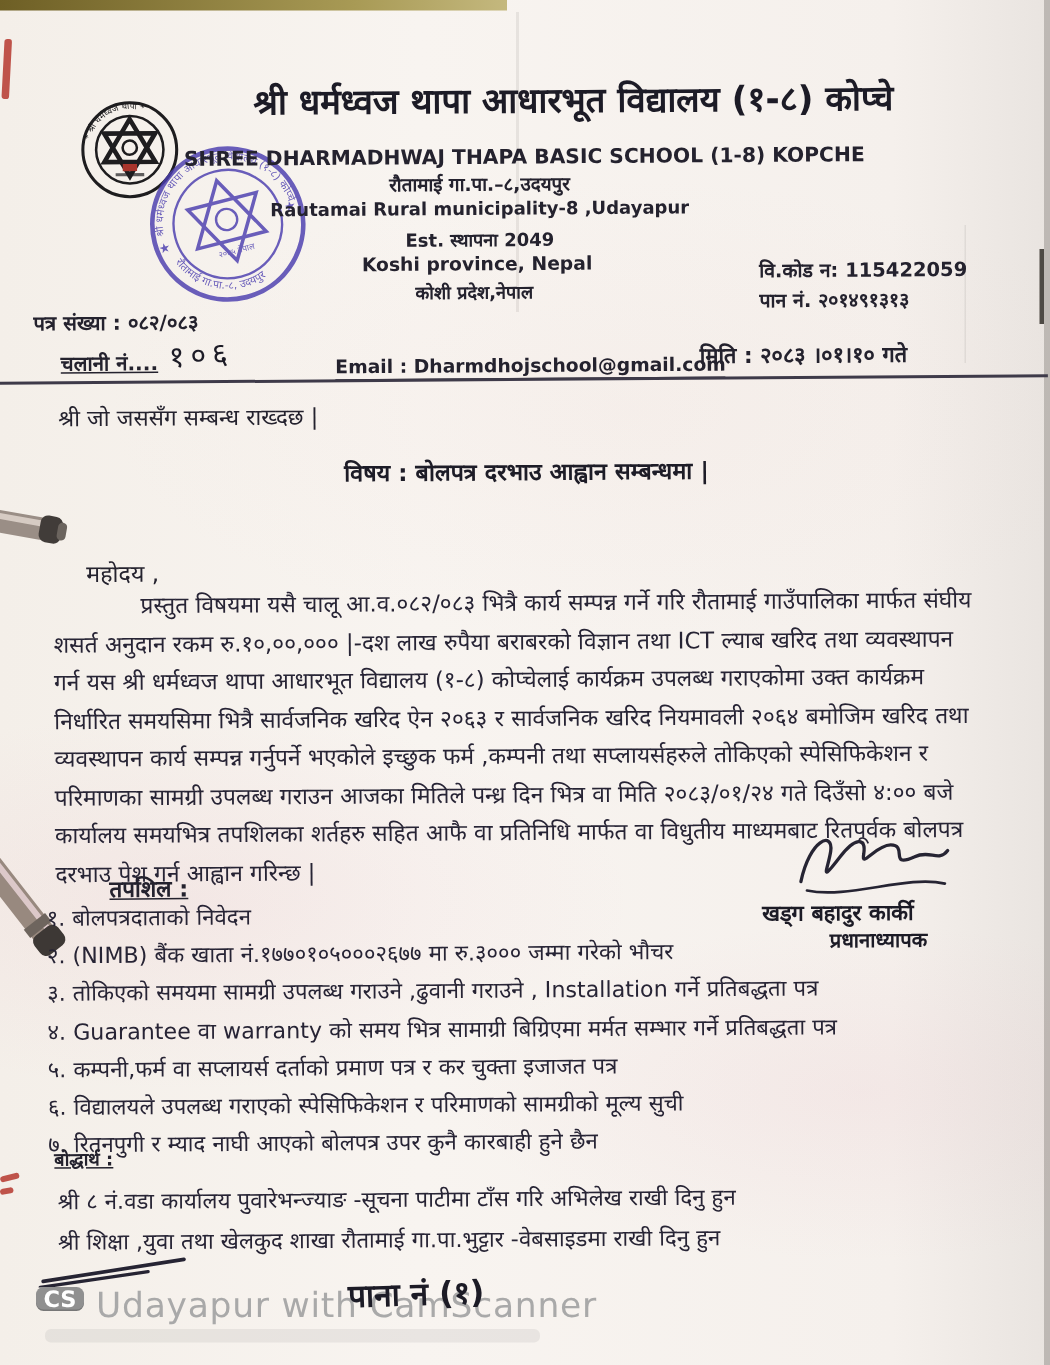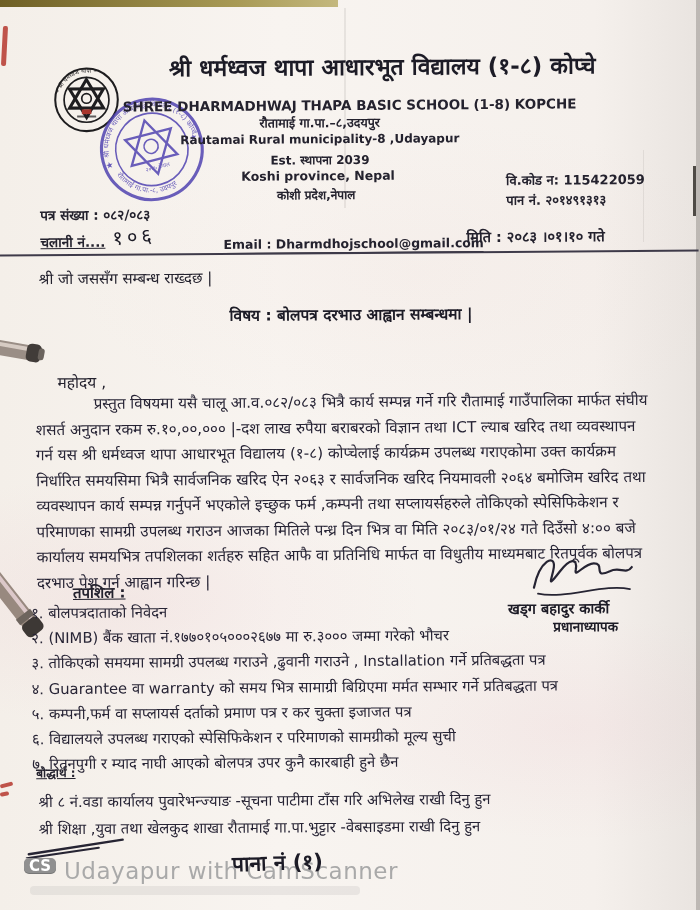--- a/index.html
+++ b/index.html
@@ -86,28 +86,28 @@
       <text font-size="9" fill="#4b3daf"><textPath href="#stampArcBot" startOffset="12%">रौतामाई गा.पा.-८, उदयपुर</textPath></text>
       <text x="8" y="80" font-size="11" fill="#4b3daf">★</text>
       <text x="120" y="72" font-size="11" fill="#4b3daf">★</text>
       <text x="56" y="96" font-size="7" fill="#4b3daf">२०४५ नेपाल</text>
     </svg>
 
     <div class="abs ctr b" style="left:385px;top:50px;font-size:23px;color:#1c1b26;">श्री धर्मध्वज थापा आधारभूत विद्यालय (१-८) कोप्चे</div>
     <div class="abs ctr b" style="left:352px;top:97px;font-size:13.5px;">SHREE DHARMADHWAJ THAPA BASIC SCHOOL (1-8) KOPCHE</div>
     <div class="abs ctr b" style="left:322px;top:114px;font-size:12.5px;">रौतामाई गा.पा.–८,उदयपुर</div>
     <div class="abs ctr b" style="left:322px;top:132px;font-size:12px;">Rautamai Rural municipality-8 ,Udayapur</div>
-    <div class="abs ctr b" style="left:322px;top:151px;font-size:12px;">Est. स्थापना  2039</div>
+    <div class="abs ctr b" style="left:322px;top:151px;font-size:12px;">Est. स्थापना  2049</div>
     <div class="abs ctr b" style="left:320px;top:168px;font-size:12.5px;">Koshi province, Nepal</div>
     <div class="abs ctr b" style="left:318px;top:186px;font-size:12px;">कोशी प्रदेश,नेपाल</div>
 
     <div class="abs b" style="left:508px;top:172px;font-size:13px;">वि.कोड न: 115422059</div>
     <div class="abs b" style="left:508px;top:192px;font-size:13px;">पान नं. २०१४९१३१३</div>
 
-    <div class="abs b" style="left:42px;top:204px;font-size:13.5px;">पत्र संख्या : ०८२/०८३</div>
+    <div class="abs b" style="left:24px;top:204px;font-size:13.5px;">पत्र संख्या : ०८२/०८३</div>
     <div class="abs b" style="left:42px;top:231px;font-size:13.5px;text-decoration:underline;">चलानी नं....</div>
     <div class="abs ink" style="left:114px;top:221px;font-size:20px;letter-spacing:4px;transform:rotate(-4deg);">१०६</div>
 
     <div class="abs b" style="left:225px;top:236px;font-size:12.5px;border-bottom:1.5px solid #24222e;padding-bottom:1px;">Email : Dharmdhojschool@gmail.com</div>
     <div class="abs b" style="left:468px;top:227px;font-size:14.5px;text-align:center;">मिति : २०८३ ।०१।१० गते</div>
 
     <div class="hline" style="top:252px;"></div>
 
     <div class="abs" style="left:40px;top:266px;font-size:15px;">श्री जो जससँग सम्बन्ध राख्दछ |</div>
     <div class="abs ctr b" style="left:352px;top:303px;font-size:15.5px;color:#1d1c27;">विषय :  बोलपत्र दरभाउ आह्वान  सम्बन्धमा |</div>

